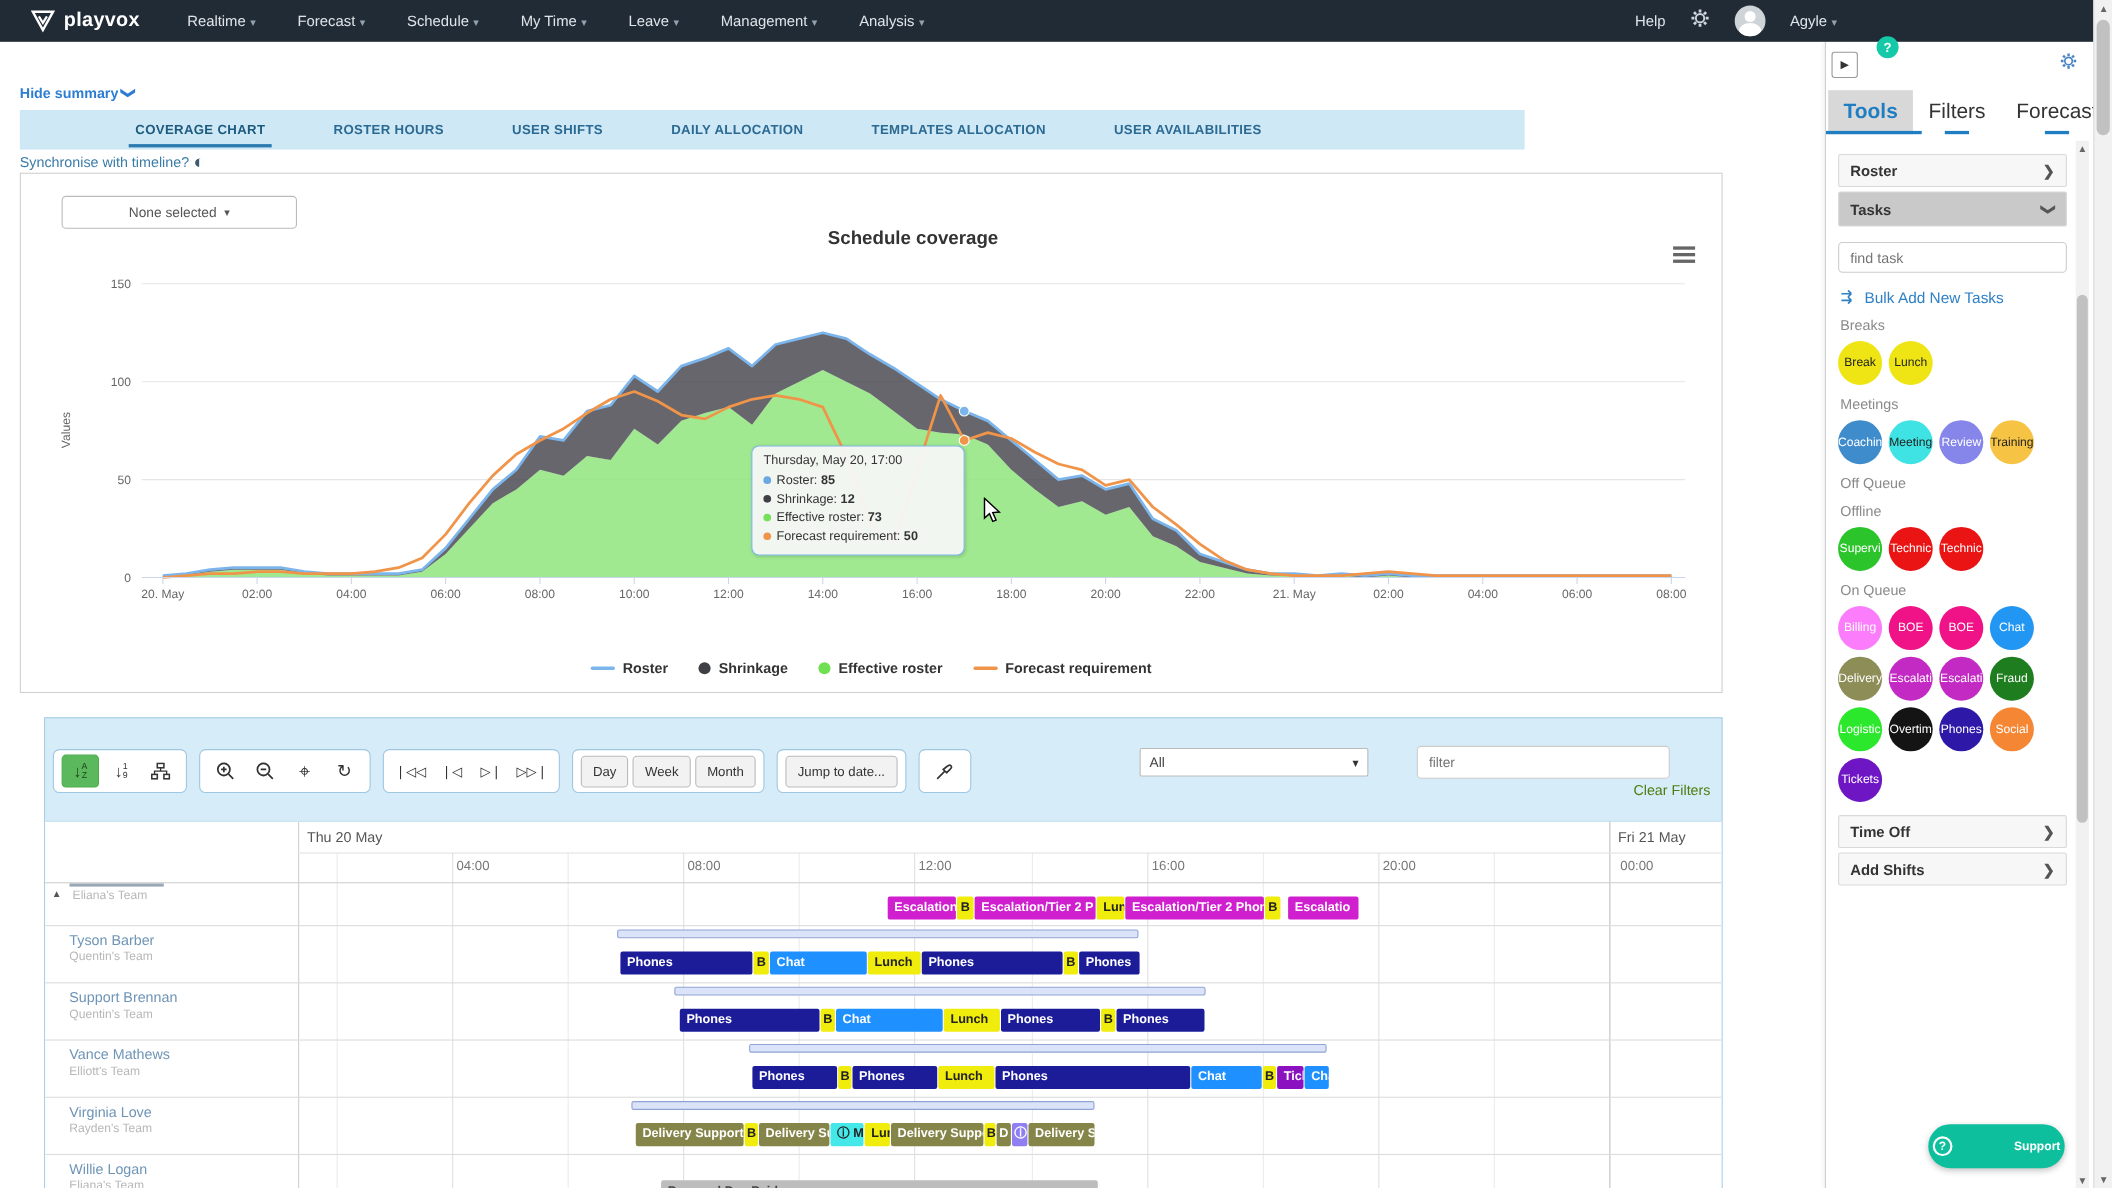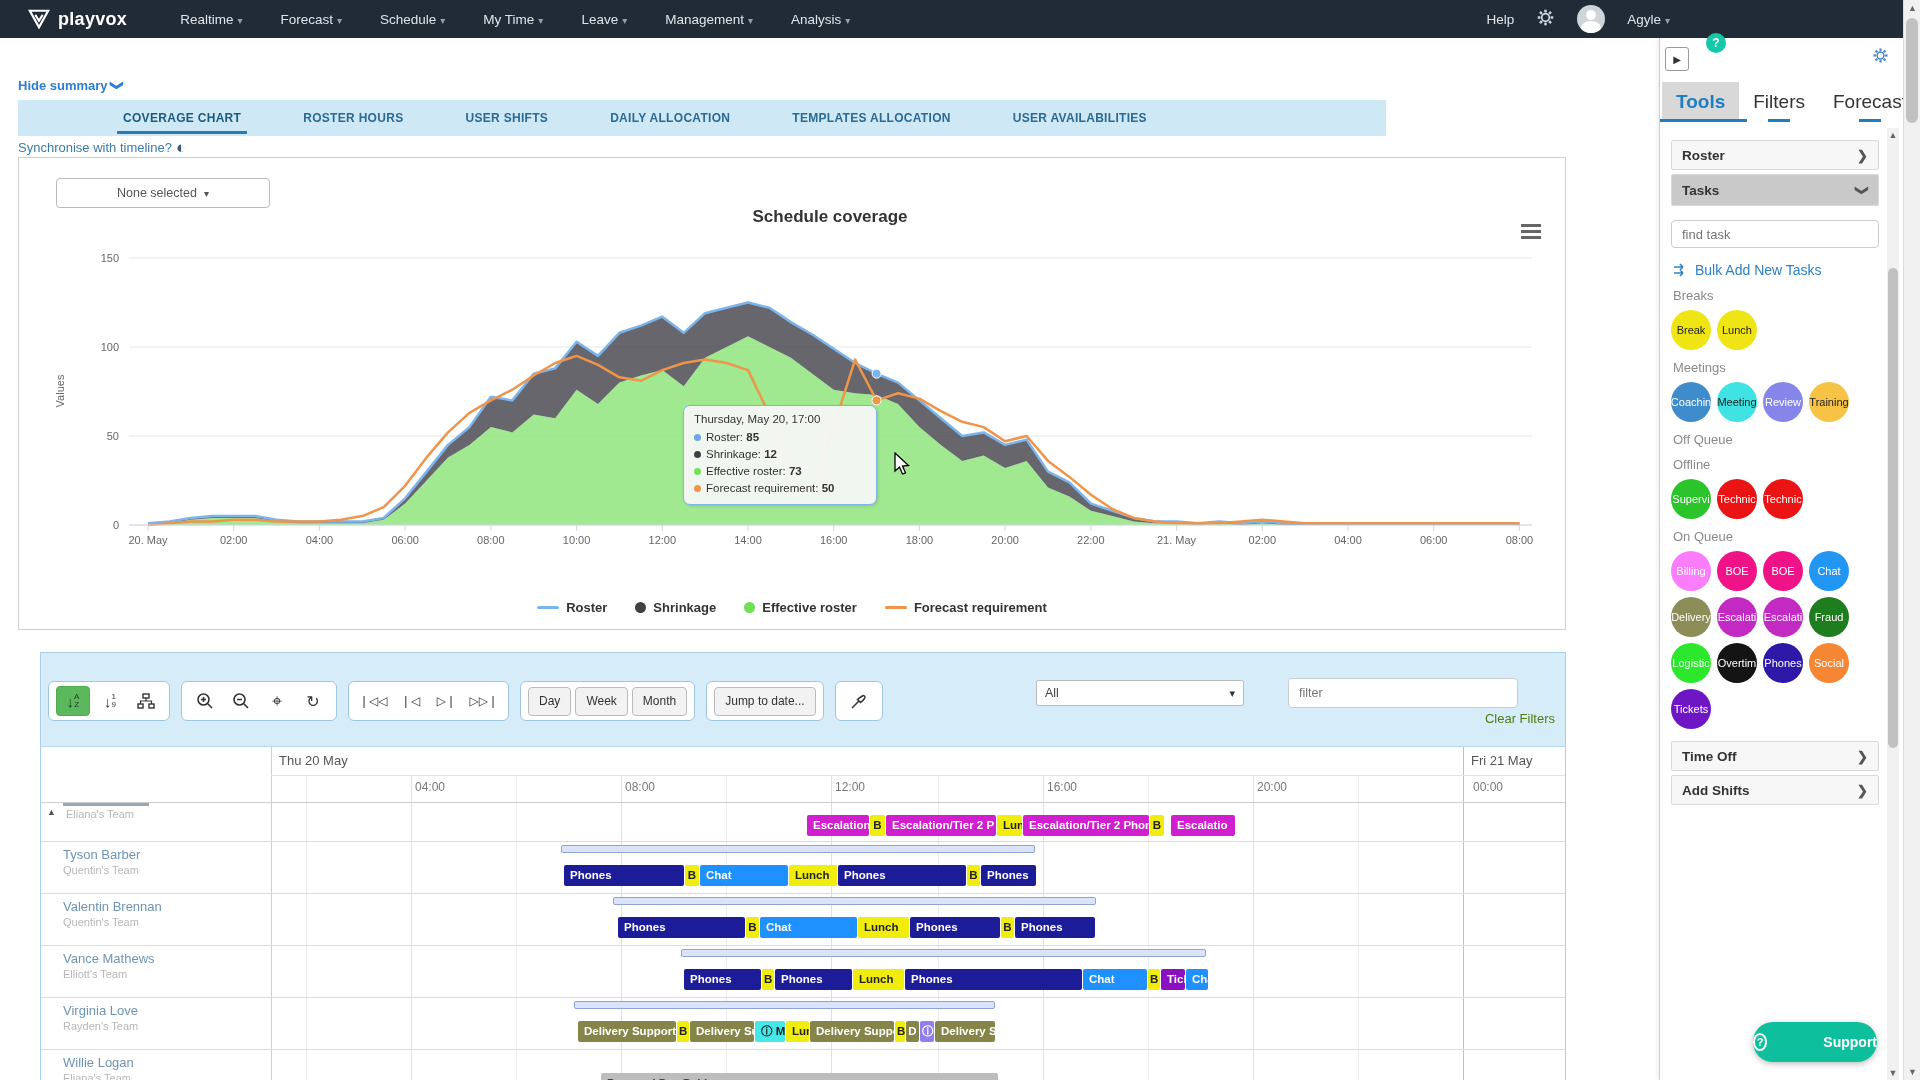--- a/index.html
+++ b/index.html
@@ -1,20 +1,20 @@
 <!DOCTYPE html>
 <html><head>
 <meta charset="utf-8">
 <style>
   html,body{margin:0;padding:0;background:#fff;}
   #stage{position:relative;width:1920px;height:1080px;overflow:hidden;font-family:"Liberation Sans",sans-serif;background:#fff;}
   .abs{position:absolute;}
   
   #topnav{position:absolute;left:0;top:0;width:1920px;height:38px;background:#212b36;display:flex;align-items:center;color:#e6eaee;z-index:30;}
-  #brand{display:flex;align-items:center;gap:8px;margin-left:28px;margin-right:34px;}
+  #brand{display:flex;align-items:flex-start;gap:8px;margin-left:28px;margin-right:24px;}
   #brand .logo{width:22px;height:22px;}
   #brand .bname{font-size:18px;font-weight:bold;color:#fff;letter-spacing:.3px;}
   .navitem{font-size:13.5px;color:#dfe4e9;margin:0 19px;cursor:pointer;white-space:nowrap;}
   .navitem .caret{color:#93a0ad;font-size:10px;margin-left:4px;}
   #navright{margin-left:auto;display:flex;align-items:center;gap:22px;margin-right:250px;}
   #avatar{width:28px;height:28px;border-radius:50%;background:#cfd4d9;position:relative;overflow:hidden;}
   #avatar:before{content:"";position:absolute;left:9px;top:5px;width:10px;height:10px;border-radius:50%;background:#fff;}
   #avatar:after{content:"";position:absolute;left:4px;top:16px;width:20px;height:14px;border-radius:50%;background:#fff;}
   
   .bluelink{color:#2d7dd2;font-size:13px;cursor:pointer;}
@@ -80,21 +80,21 @@
   .chips{display:flex;flex-wrap:wrap;gap:6px;}
   .chip{width:40px;height:40px;border-radius:50%;display:flex;align-items:center;justify-content:center;font-size:11px;overflow:hidden;cursor:pointer;flex:0 0 auto;}
   
   .sbtrack{position:absolute;background:#f1f1f1;}
   .sbthumb{position:absolute;background:#c1c1c1;border-radius:6px;}
   .sbarrow{position:absolute;font-size:9px;color:#666;text-align:center;width:100%;}
   
   #beacon{position:absolute;left:1706px;top:33px;width:20px;height:20px;border-radius:50%;background:#14c9a7;color:#fff;font-size:12px;font-weight:bold;display:flex;align-items:center;justify-content:center;z-index:40;cursor:pointer;}
   #support{position:absolute;left:1753px;top:1022px;width:124px;height:40px;border-radius:20px;background:#0dbf9d;color:#fff;display:flex;align-items:center;justify-content:center;gap:8px;box-shadow:0 2px 6px rgba(0,0,0,.25);z-index:40;cursor:pointer;}
   #support .qc{width:18px;height:18px;border:2px solid #fff;border-radius:50%;font-size:11px;font-weight:bold;display:flex;align-items:center;justify-content:center;box-sizing:border-box;}
-  #support .lbl{font-size:14px;font-weight:600;margin-left:48px;}
+  #support .lbl{font-size:11px;font-weight:600;margin-left:48px;}
   #synctoggle{color:#3a5a74;font-size:17px;line-height:10px;cursor:pointer;}
   svg text{font-family:"Liberation Sans",sans-serif;}
 </style>
 </head>
 <body>
 
 <div id="stage">
 
   <header id="topnav">
     <div id="brand">
@@ -342,21 +342,21 @@
         <div class="uteam" style="top: 117px;">Quentin's Team</div>
         <div class="shiftbar" style="left: 520px; top: 98px; width: 474px;"></div>
         <div class="seg" style="left: 523px; top: 118px; width: 120px; background: rgb(28, 28, 153); color: rgb(255, 255, 255);">Phones</div>
         <div class="seg tiny" style="left: 644px; top: 118px; width: 14px; background: rgb(240, 236, 12); color: rgb(34, 34, 34);">B</div>
         <div class="seg" style="left: 659px; top: 118px; width: 88px; background: rgb(30, 144, 255); color: rgb(255, 255, 255);">Chat</div>
         <div class="seg" style="left: 748px; top: 118px; width: 48px; background: rgb(240, 236, 12); color: rgb(34, 34, 34);">Lunch</div>
         <div class="seg" style="left: 797px; top: 118px; width: 128px; background: rgb(28, 28, 153); color: rgb(255, 255, 255);">Phones</div>
         <div class="seg tiny" style="left: 926px; top: 118px; width: 13px; background: rgb(240, 236, 12); color: rgb(34, 34, 34);">B</div>
         <div class="seg" style="left: 940px; top: 118px; width: 55px; background: rgb(28, 28, 153); color: rgb(255, 255, 255);">Phones</div>
         <div class="rowline" style="top: 198px;"></div>
-        <div class="uname" style="top: 152px;">Valentin Brennan</div>
+        <div class="uname" style="top: 152px;">Support Brennan</div>
         <div class="uteam" style="top: 169px;">Quentin's Team</div>
         <div class="shiftbar" style="left: 572px; top: 150px; width: 483px;"></div>
         <div class="seg" style="left: 577px; top: 170px; width: 127px; background: rgb(28, 28, 153); color: rgb(255, 255, 255);">Phones</div>
         <div class="seg tiny" style="left: 705px; top: 170px; width: 13px; background: rgb(240, 236, 12); color: rgb(34, 34, 34);">B</div>
         <div class="seg" style="left: 719px; top: 170px; width: 97px; background: rgb(30, 144, 255); color: rgb(255, 255, 255);">Chat</div>
         <div class="seg" style="left: 817px; top: 170px; width: 51px; background: rgb(240, 236, 12); color: rgb(34, 34, 34);">Lunch</div>
         <div class="seg" style="left: 869px; top: 170px; width: 90px; background: rgb(28, 28, 153); color: rgb(255, 255, 255);">Phones</div>
         <div class="seg tiny" style="left: 960px; top: 170px; width: 13px; background: rgb(240, 236, 12); color: rgb(34, 34, 34);">B</div>
         <div class="seg" style="left: 974px; top: 170px; width: 80px; background: rgb(28, 28, 153); color: rgb(255, 255, 255);">Phones</div>
         <div class="rowline" style="top: 250px;"></div>

